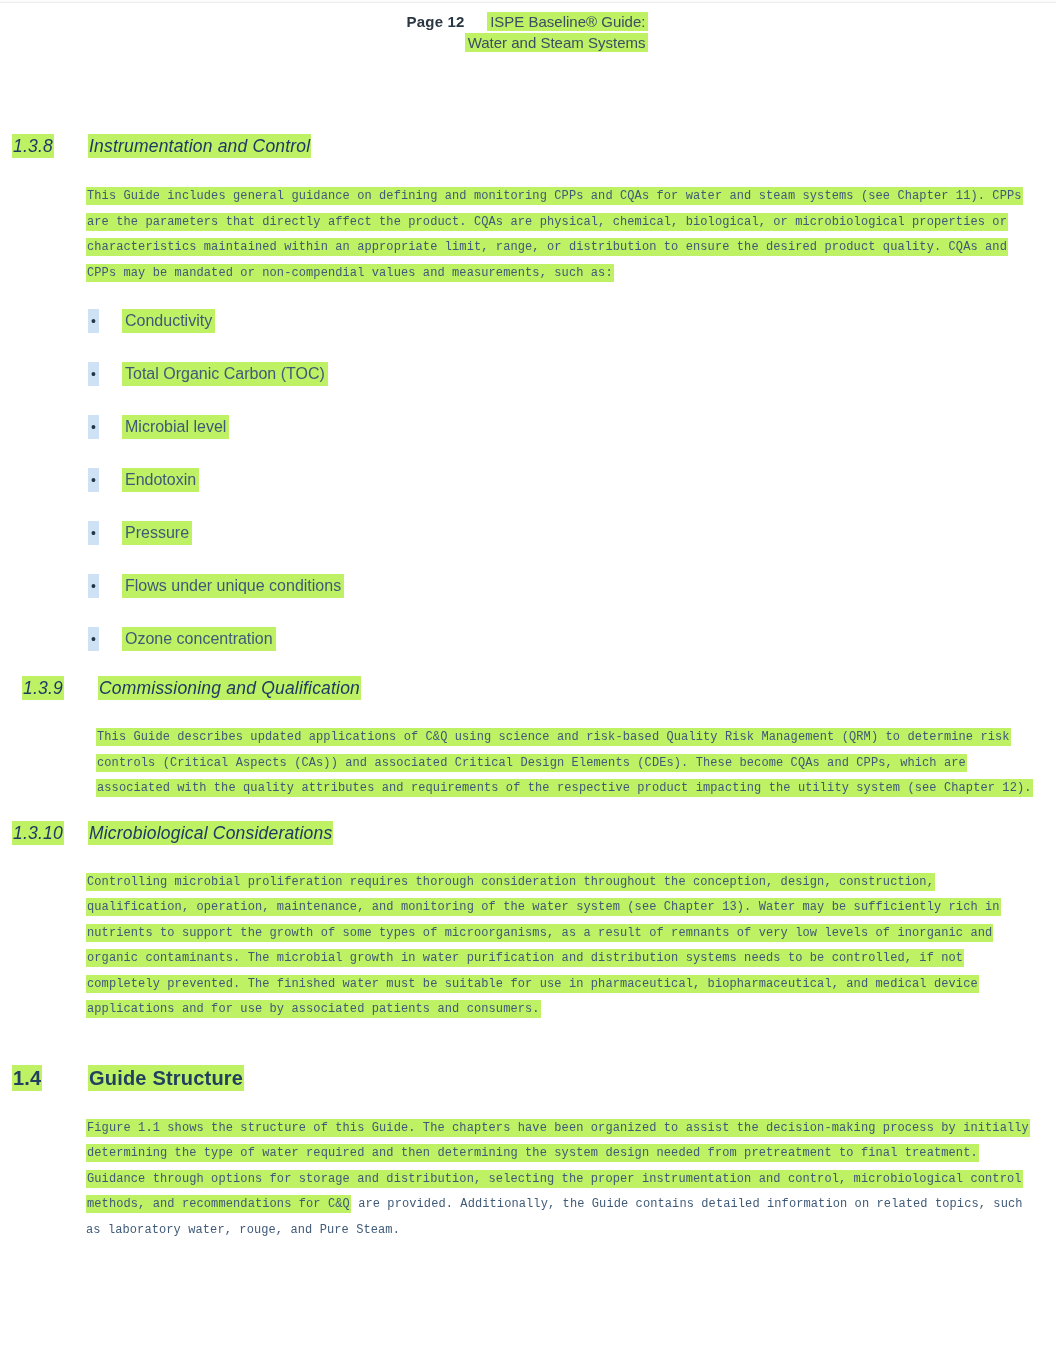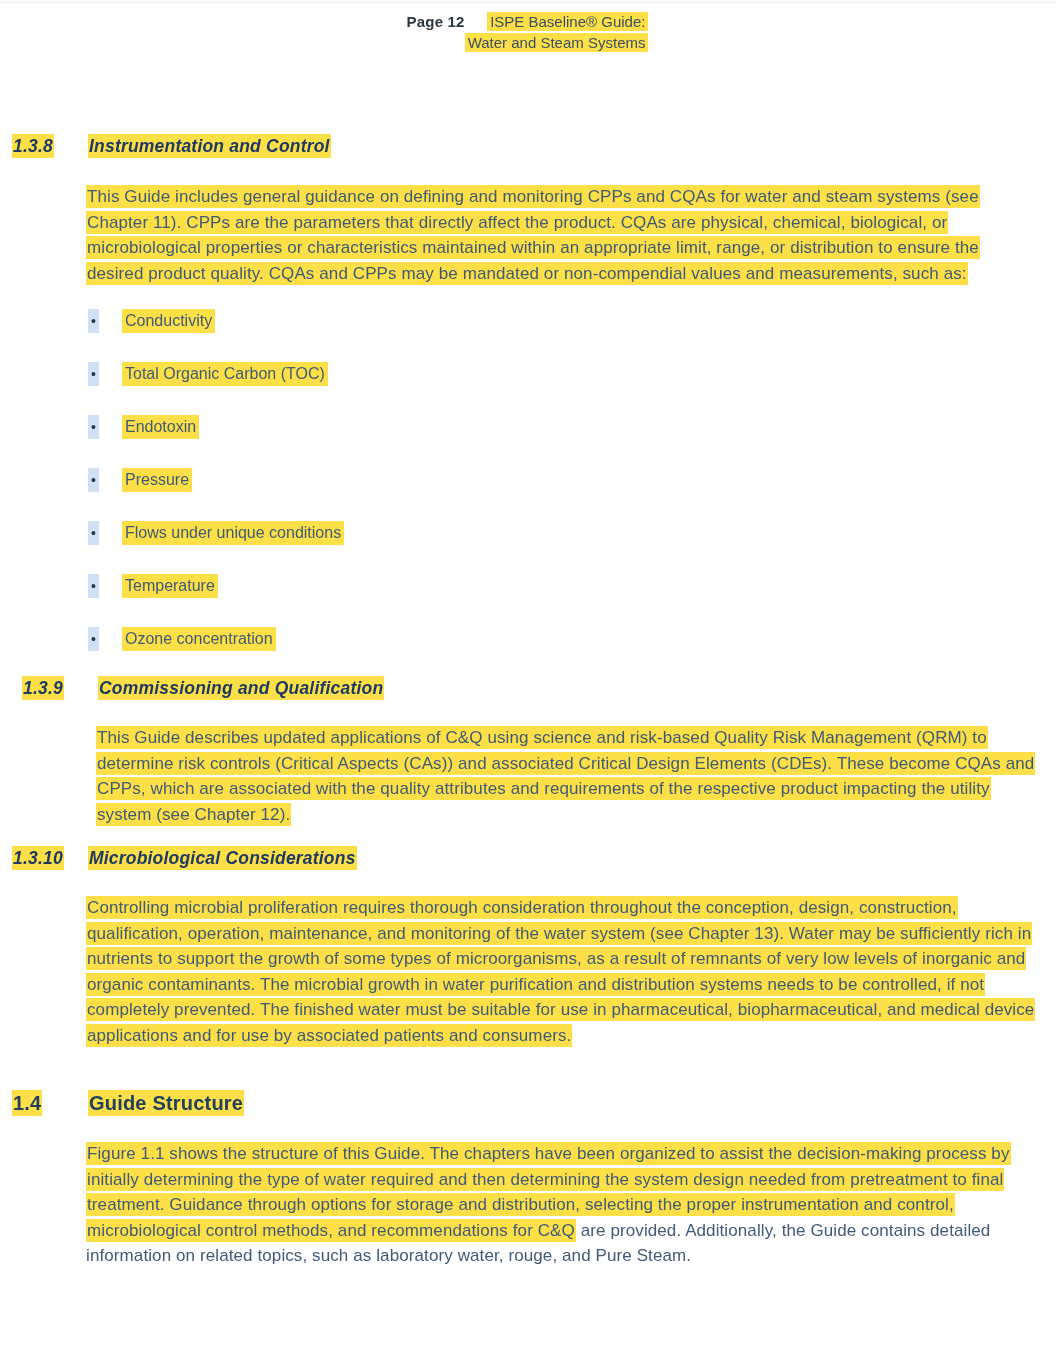--- a/index.html
+++ b/index.html
@@ -35,60 +35,61 @@
   .doc-title {
     text-align: right;
     font-size: 15px;
     line-height: 21px;
     color: #3b4e64;
   }
   .doc-title .hl { padding: 1px 3px; }
 
   
   .hl {
-    background: #fde047;
+    background: #bef264;
     box-decoration-break: clone;
     -webkit-box-decoration-break: clone;
     padding: 2px 1px;
   }
 
   
   .sec-heading {
     display: flex;
     margin-left: 12px;
     align-items: baseline;
   }
   .sec-num-box { width: 76px; flex: 0 0 76px; }
   .sub .sec-heading {
     font-size: 17.5px;
-    font-weight: bold;
+    font-weight: normal;
     font-style: italic;
     color: #1d3a64;
     line-height: 22px;
     letter-spacing: 0.2px;
   }
   .main .sec-heading {
     font-size: 20px;
     font-weight: bold;
     font-style: normal;
     color: #21405f;
     line-height: 26px;
     letter-spacing: 0.2px;
   }
   .sec-a { margin-top: 82px; }
   .sec-b { margin-top: 26px; margin-left: 10px; }
   .sec-c { margin-top: 20px; }
   .sec-d { margin-top: 42px; }
 
   .para {
     margin: 26px 16px 0 86px;
-    font-size: 17px;
+    font-size: 12px;
     line-height: 25.5px;
     color: #3f5a78;
     letter-spacing: 0.1px;
+    font-family: Liberation Mono, monospace;
   }
   .sec-a .para { margin-top: 27px; }
   .sec-d .para { margin-top: 25px; }
 
   
   ul.bullets {
     list-style: none;
     margin: 23px 16px 0 88px;
   }
   ul.bullets li {
@@ -134,33 +135,33 @@
     <li>
         <span class="bullet-dot"></span>
         <span class="bullet-text hl">Conductivity</span>
       </li>
     <li>
         <span class="bullet-dot"></span>
         <span class="bullet-text hl">Total Organic Carbon (TOC)</span>
       </li>
     <li>
         <span class="bullet-dot"></span>
+        <span class="bullet-text hl">Microbial level</span>
+      </li>
+    <li>
+        <span class="bullet-dot"></span>
         <span class="bullet-text hl">Endotoxin</span>
       </li>
     <li>
         <span class="bullet-dot"></span>
         <span class="bullet-text hl">Pressure</span>
       </li>
     <li>
         <span class="bullet-dot"></span>
         <span class="bullet-text hl">Flows under unique conditions</span>
-      </li>
-    <li>
-        <span class="bullet-dot"></span>
-        <span class="bullet-text hl">Temperature</span>
       </li>
     <li>
         <span class="bullet-dot"></span>
         <span class="bullet-text hl">Ozone concentration</span>
       </li>
   </ul>
 </div>
 
 <div class="sec sub sec-b">
   <div class="sec-heading">

